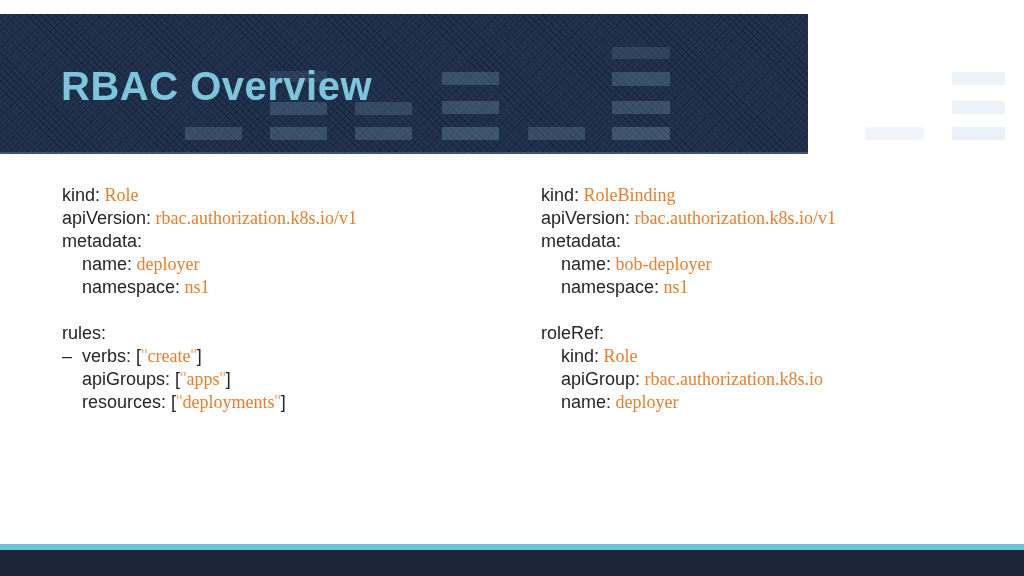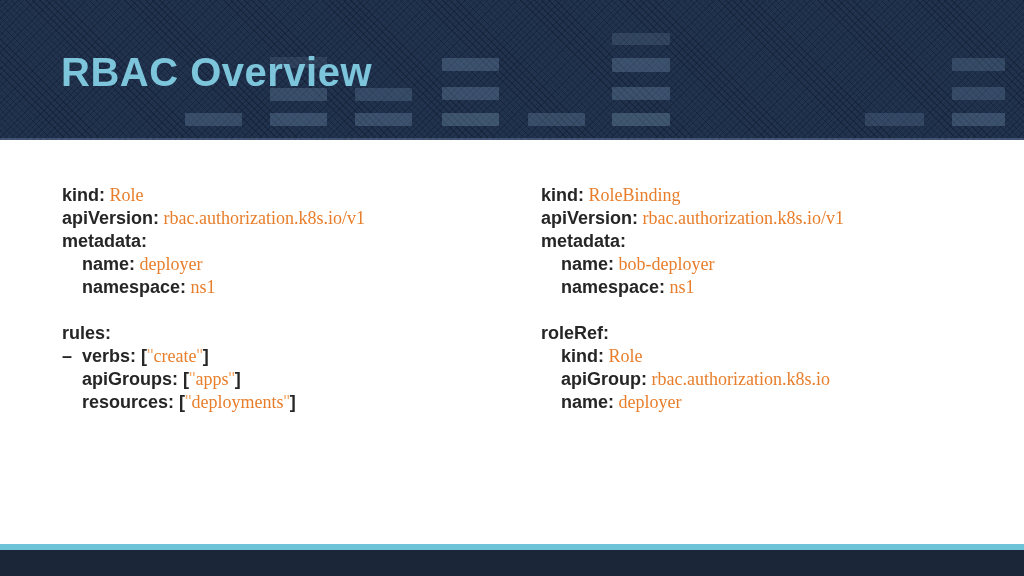--- a/index.html
+++ b/index.html
@@ -8,22 +8,22 @@
     width: 1024px;
     height: 576px;
     background: #ffffff;
     overflow: hidden;
     font-family: "Liberation Sans", sans-serif;
   }
 
   
   #header {
     position: absolute;
-    left: 0; top: 0;
-    width: 1024px; height: 140px;
+    left: 0; top: 14px;
+    width: 808px; height: 140px;
     background-color: #22334f;
     background-image:
       repeating-linear-gradient(45deg, rgba(10,18,34,0.35) 0 1px, transparent 1px 5px),
       repeating-linear-gradient(-45deg, rgba(10,18,34,0.25) 0 1px, transparent 1px 4px);
     border-bottom: 2px solid rgba(150,170,205,0.30);
     box-sizing: border-box;
   }
   .pattern-block {
     position: absolute;
     background: #9cc3dd;
@@ -46,21 +46,21 @@
     position: absolute;
     top: 184px;
     font-size: 18px;
     line-height: 23px;
     white-space: pre;
     color: #262626;
   }
   #code-left  { left: 62px;  }
   #code-right { left: 541px; }
   .code-line { height: 23px; }
-  .tok-k { color: #262626; font-weight: bold; }
+  .tok-k { color: #262626; }
   .tok-v { color: #e87e2b; font-family: Liberation Serif, serif; }
   .tok-q { color: #f2ac70; }
 
   
   #footer-stripe {
     position: absolute;
     left: 0; top: 544px;
     width: 1024px; height: 6px;
     background: #6fc3d8;
   }

